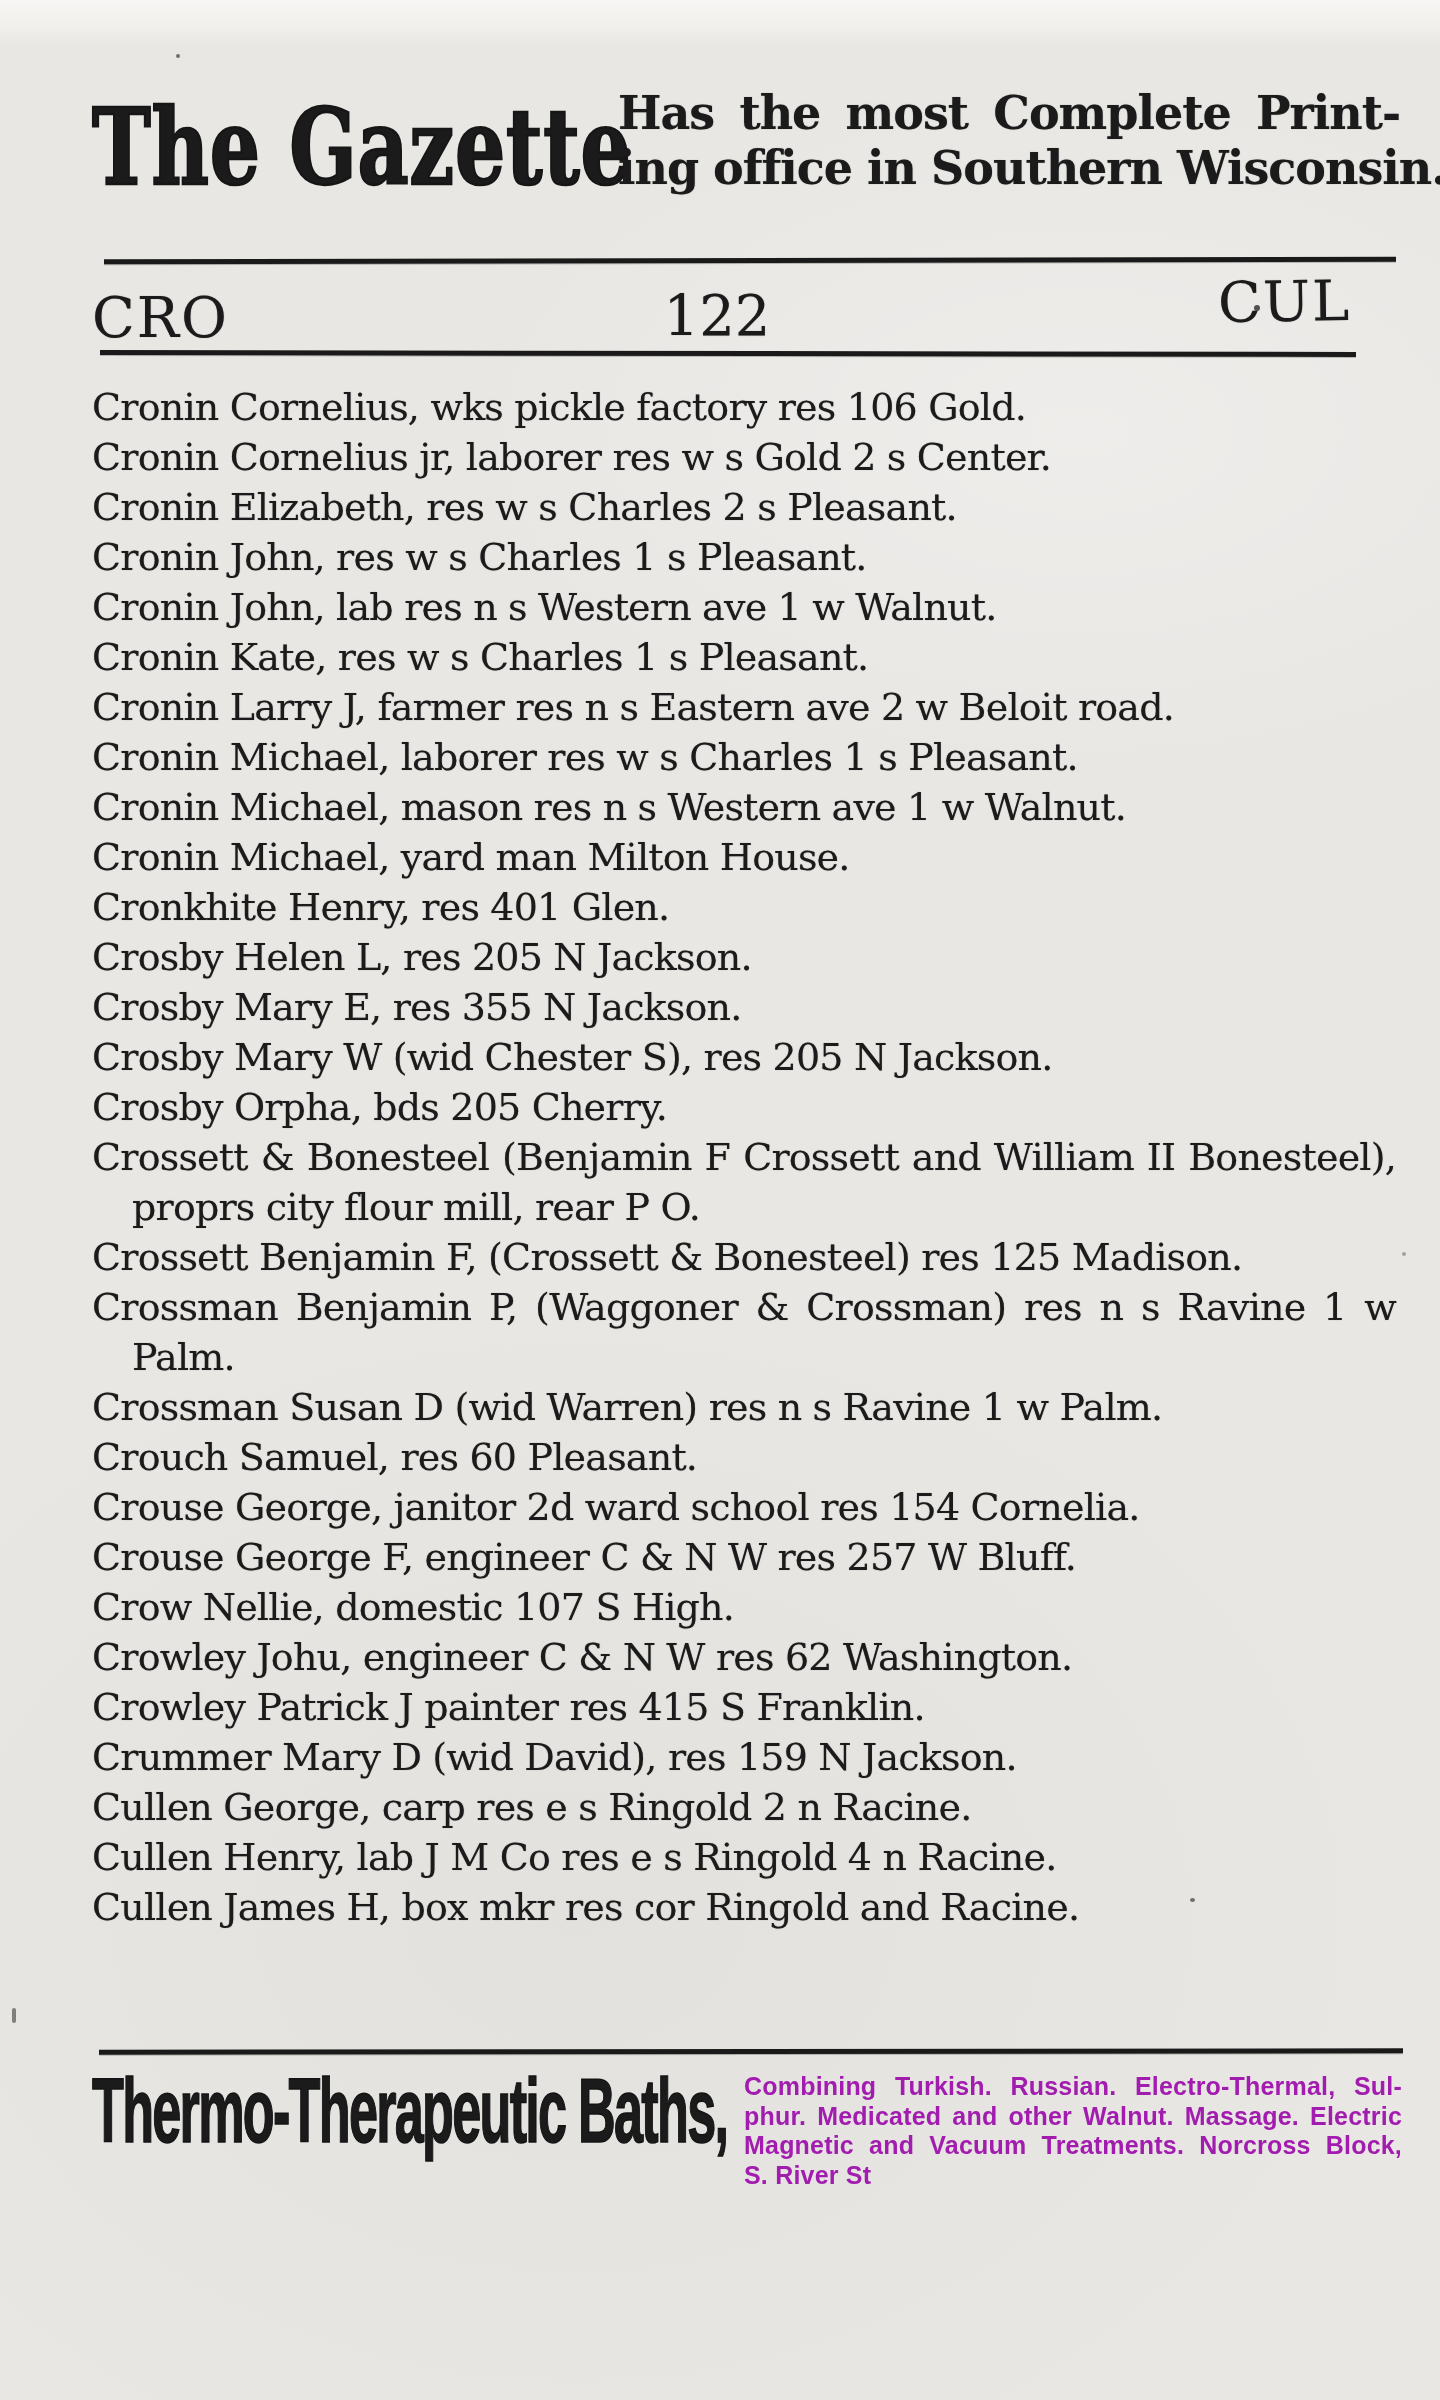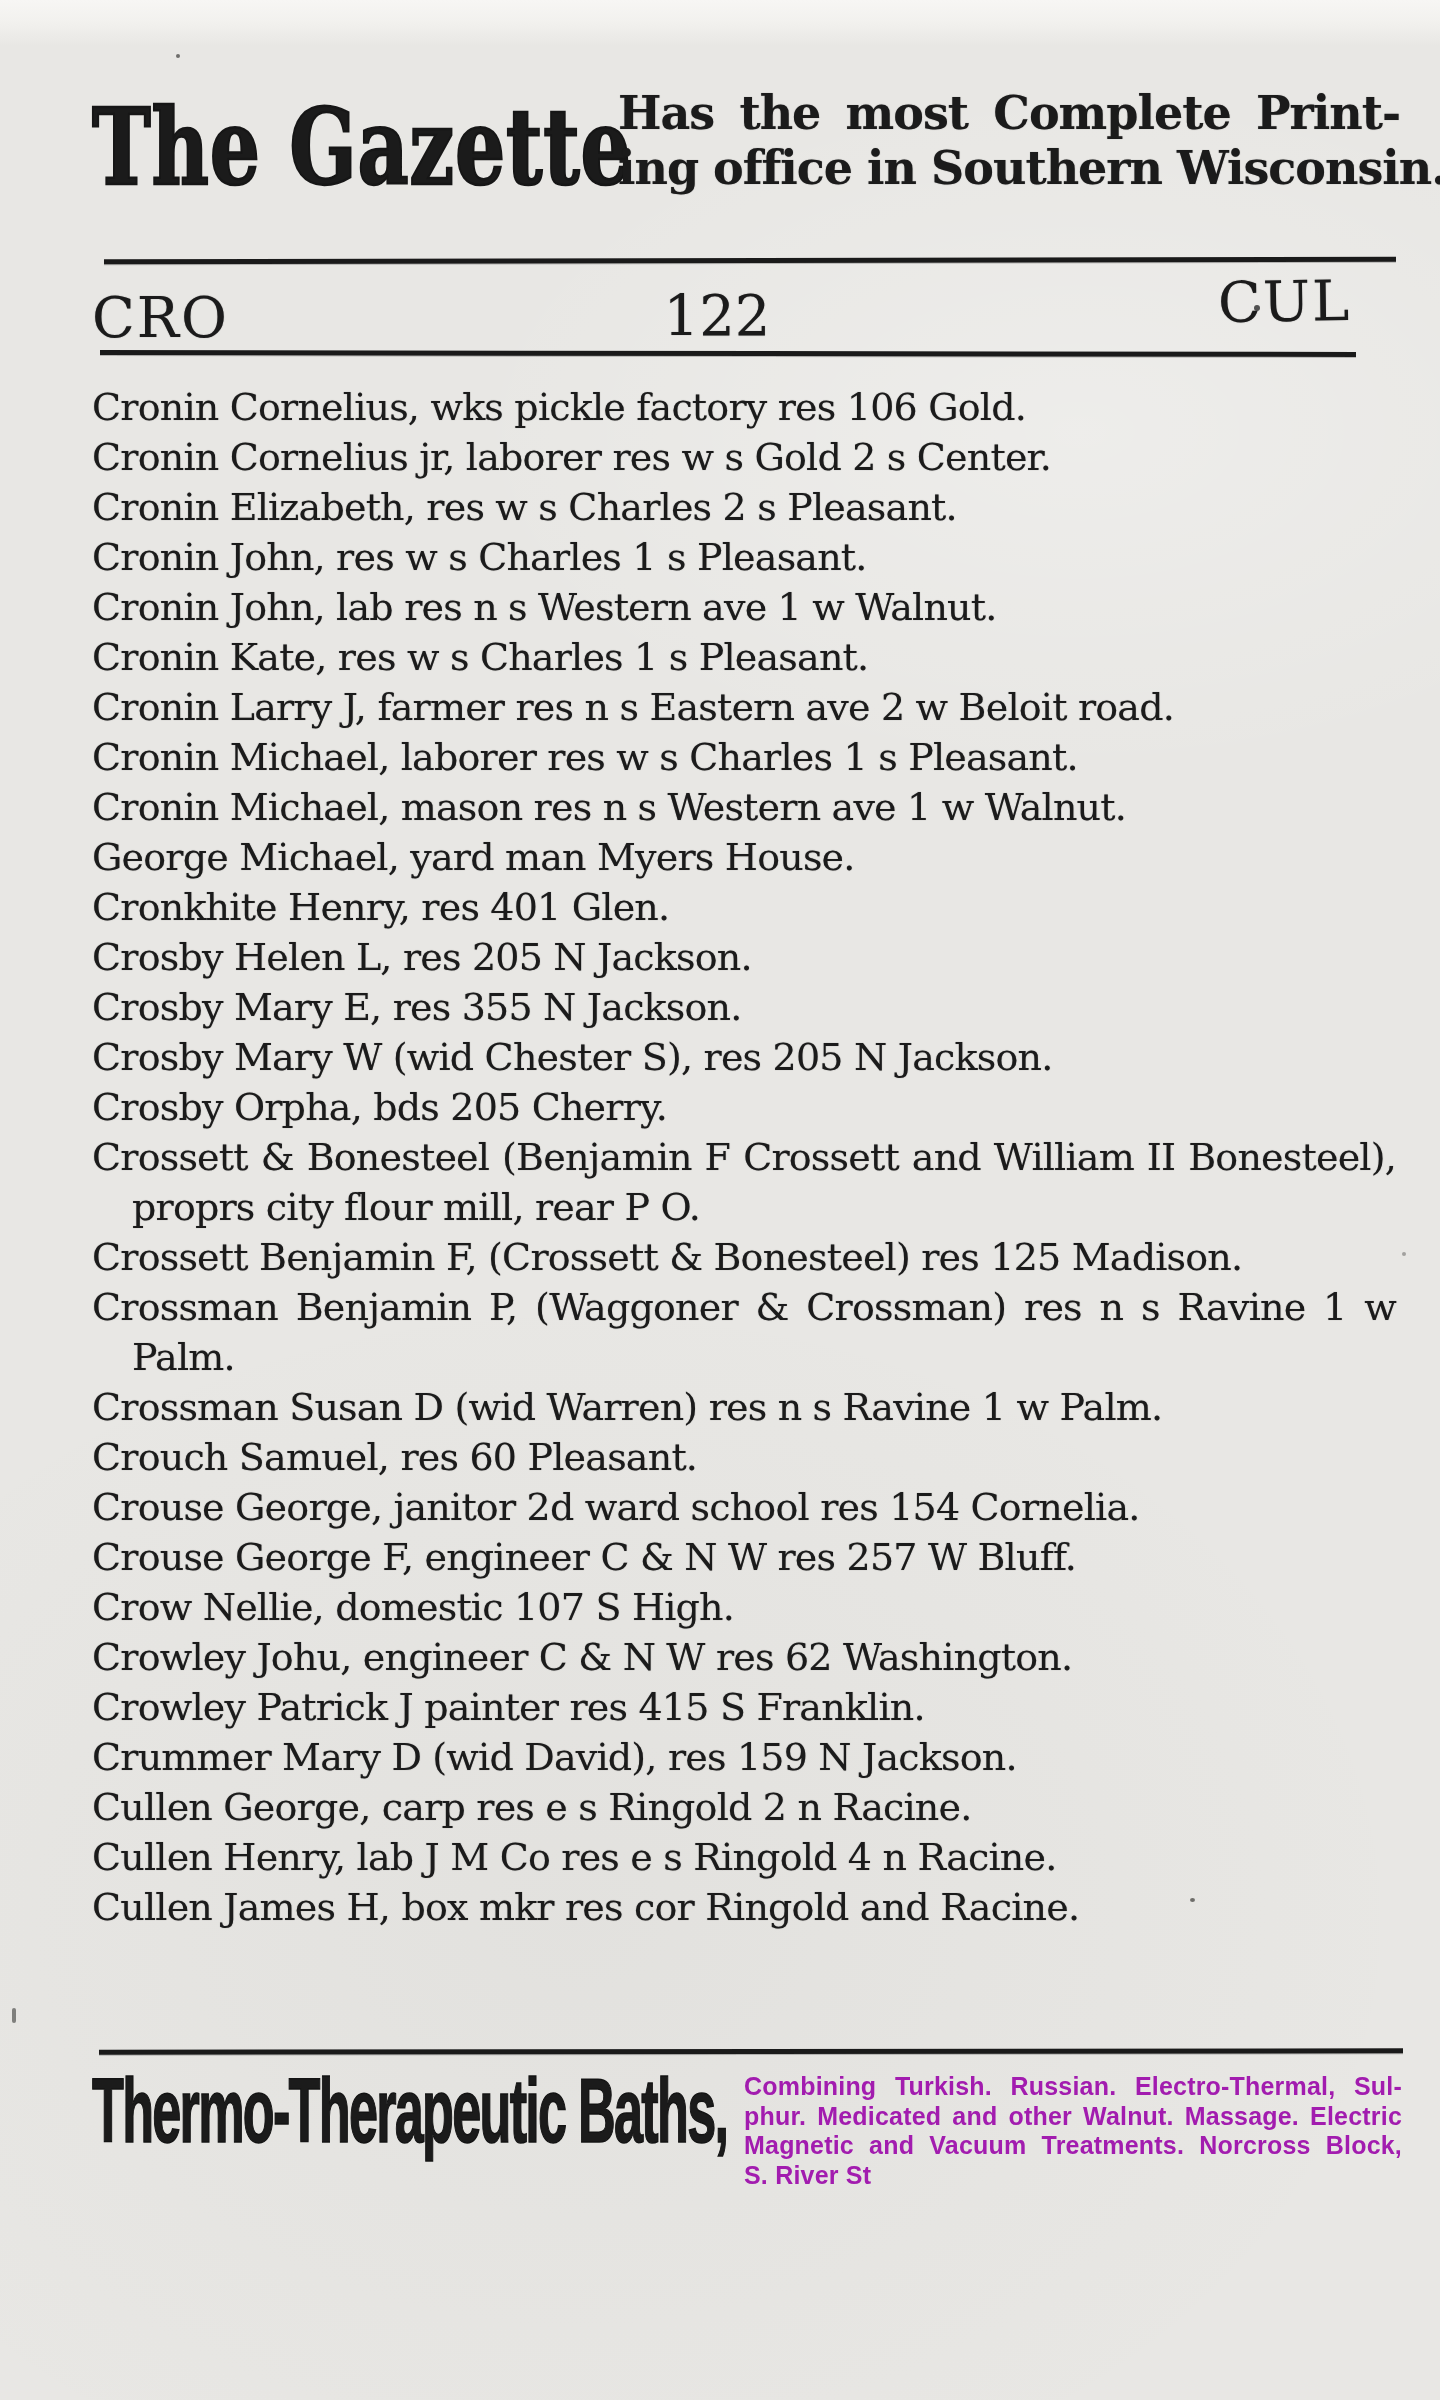--- a/index.html
+++ b/index.html
@@ -131,21 +131,21 @@
     <div class="entry">
       <div class="line">Cronin Larry J, farmer res n s Eastern ave 2 w Beloit road.</div>
     </div>
     <div class="entry">
       <div class="line">Cronin Michael, laborer res w s Charles 1 s Pleasant.</div>
     </div>
     <div class="entry">
       <div class="line">Cronin Michael, mason res n s Western ave 1 w Walnut.</div>
     </div>
     <div class="entry">
-      <div class="line">George Michael, yard man Myers House.</div>
+      <div class="line">Cronin Michael, yard man Milton House.</div>
     </div>
     <div class="entry">
       <div class="line">Cronkhite Henry, res 401 Glen.</div>
     </div>
     <div class="entry">
       <div class="line">Crosby Helen L, res 205 N Jackson.</div>
     </div>
     <div class="entry">
       <div class="line">Crosby Mary E, res 355 N Jackson.</div>
     </div>

